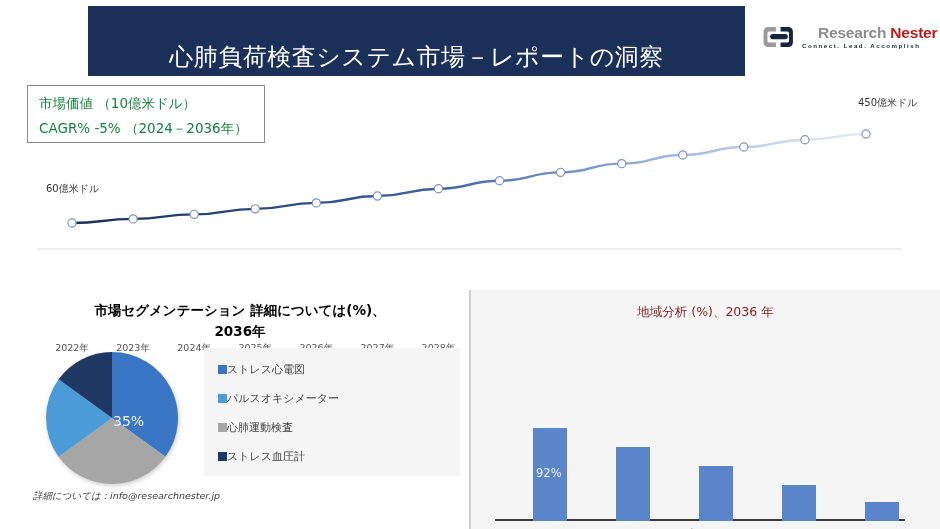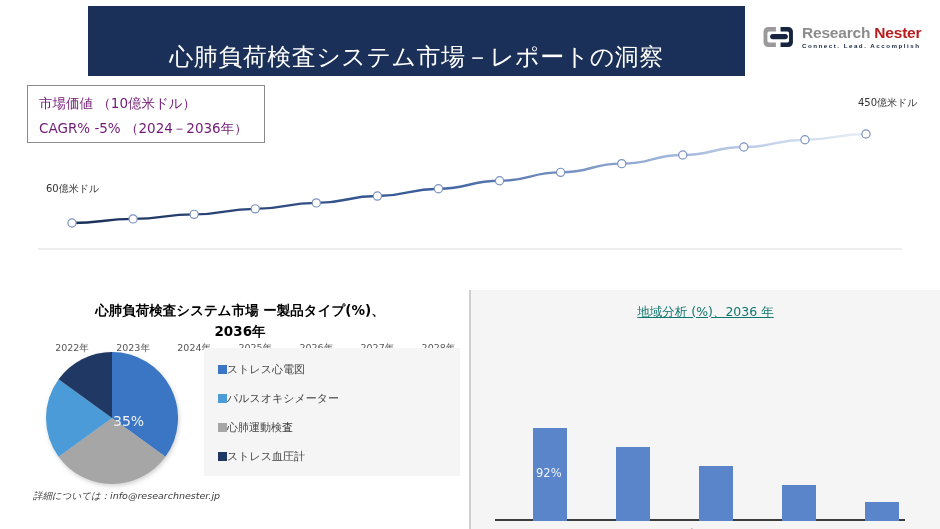--- a/index.html
+++ b/index.html
@@ -32,36 +32,36 @@
 
   
   .logo-wrap {
     position: absolute; left: 762px; top: 16px;
     width: 172px; height: 42px;
     display: flex; align-items: center; gap: 6px;
   }
   .logo-mark { width: 34px; height: 26px; flex: 0 0 auto; }
   .logo-text { display: flex; flex-direction: column; line-height: 1; }
   .logo-line1 { font-size: 15.5px; font-weight: bold; letter-spacing: -.2px; white-space: nowrap; }
-  .logo-line1 .res { color: #8c8c8c; }
+  .logo-line1 .res { color: #8c8c8c; margin-left: 16px; }
   .logo-line1 .nes { color: #b91c1c; }
   .logo-line2 {
     font-size: 6.2px; font-weight: bold; color: #16243f;
     letter-spacing: 1.5px; margin-top: 3px; white-space: nowrap;
   }
 
   
   .value-box {
     position: absolute; left: 27px; top: 85px;
     width: 238px; height: 58px;
     border: 1px solid #8a8a8a; background: #fff;
     padding: 5px 10px 0 11px;
   }
   .value-line {
-    font-size: 13.5px; color: #701a75; line-height: 25px; white-space: nowrap;
+    font-size: 13.5px; color: #15803d; line-height: 25px; white-space: nowrap;
     font-family: "DejaVu Sans", "Liberation Sans", sans-serif;
   }
 
   
   .line-chart { position: absolute; left: 0; top: 86px; width: 940px; height: 195px; }
   .line-chart svg { display: block; }
   .endlabel {
     position: absolute; font-size: 10px; color: #333; white-space: nowrap;
     font-family: "DejaVu Sans", "Liberation Sans", sans-serif;
   }
@@ -108,23 +108,22 @@
     font-family: "DejaVu Sans", "Liberation Sans", sans-serif;
   }
 
   
   .bar-panel {
     position: absolute; left: 469px; top: 290px;
     width: 471px; height: 239px;
     background: #f5f5f5; border-left: 2px solid #cfcfcf;
   }
   .bar-title {
-    text-align: center; font-size: 12.5px; color: #0f766e; padding-top: 14px;
-    font-family: "DejaVu Sans", "Liberation Sans", sans-serif;
-    text-decoration: underline;
+    text-align: center; font-size: 12.5px; color: #7f1d1d; padding-top: 14px;
+    font-family: "DejaVu Sans", "Liberation Sans", sans-serif;
   }
   .bar-area { position: relative; width: 471px; height: 200px; }
   .bar-col { position: absolute; bottom: 0; width: 34px; background: #5b85ca; }
   .bar-baseline { position: absolute; left: 24px; bottom: 0; width: 410px; height: 1.6px; background: #3c3c3c; }
   .bar-pct {
     position: absolute; font-size: 11.5px; color: #eef2f8;
     font-family: "DejaVu Sans", "Liberation Sans", sans-serif;
   }
   .bar-xlabel {
     position: absolute; font-size: 8.8px; color: #2b2b2b; white-space: nowrap;
@@ -203,21 +202,21 @@
         <div class="xtick" style="left: 621.692px;">2031年</div>
         <div class="xtick" style="left: 682.769px;">2032年</div>
         <div class="xtick" style="left: 743.846px;">2033年</div>
         <div class="xtick" style="left: 804.923px;">2034年</div>
         <div class="xtick" style="left: 866px;">2035年</div>
       </div>
   </div>
 
   <div class="pie-panel">
     <div class="pie-title">
-      <div>心肺負荷検査システム市場  ー製品タイプ(%)、</div>
+      <div>市場セグメンテーション  詳細については(%)、</div>
       <div>2036年</div>
     </div>
     <div class="pie-body">
       <div class="pie-holder">
         <svg id="pieSvg" width="152" height="140" viewBox="0 0 152 140">
             <path d="M74,70 L74,4 A66,66 0 0 1 127.39512162874652,108.79382665130322 Z" fill="#3a76c4"></path>
             <path d="M74,70 L127.39512162874652,108.79382665130322 A66,66 0 0 1 20.604878371253477,108.79382665130323 Z" fill="#a6a6a6"></path>
             <path d="M74,70 L20.604878371253477,108.79382665130323 A66,66 0 0 1 20.604878371253463,31.20617334869678 Z" fill="#4a9bd8"></path>
             <path d="M74,70 L20.604878371253463,31.20617334869678 A66,66 0 0 1 73.99999999999999,4 Z" fill="#1f3864"></path>
           </svg>

